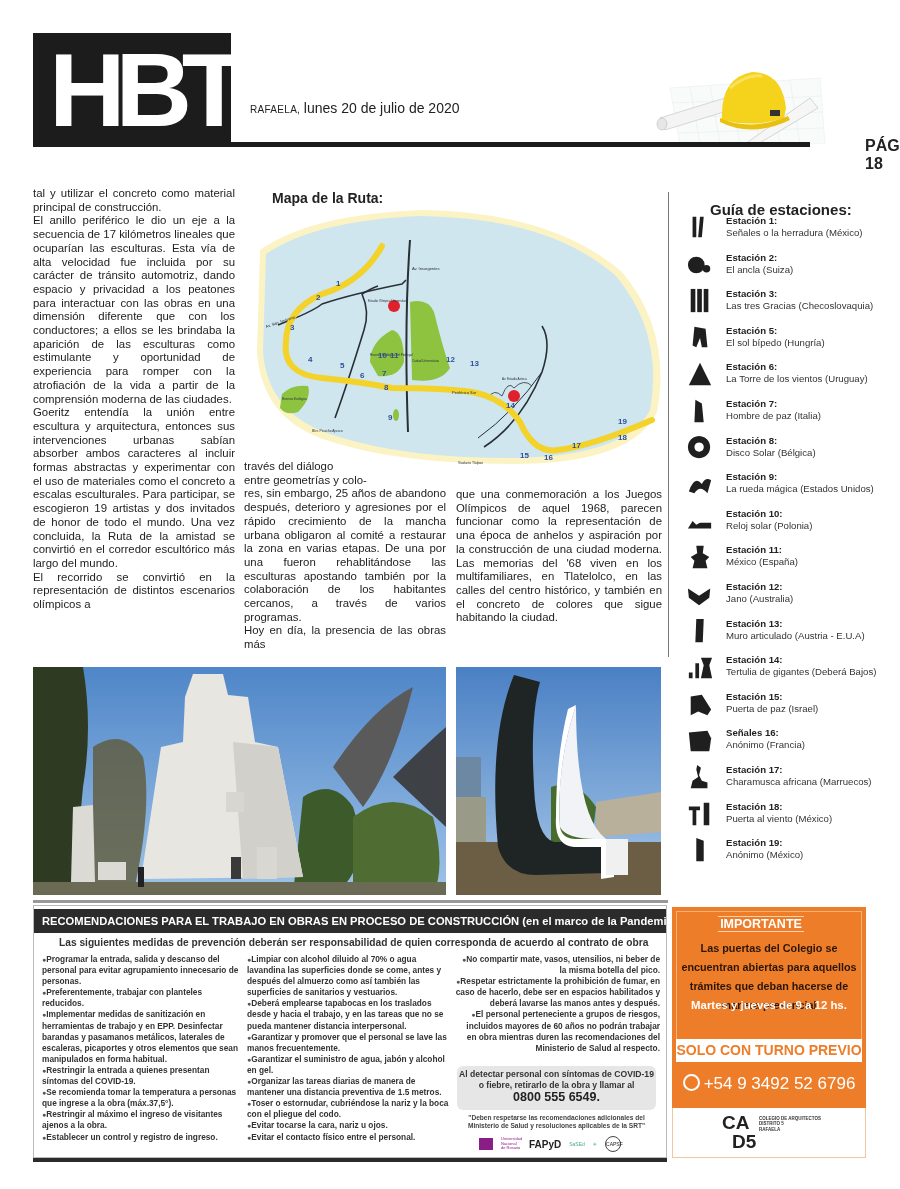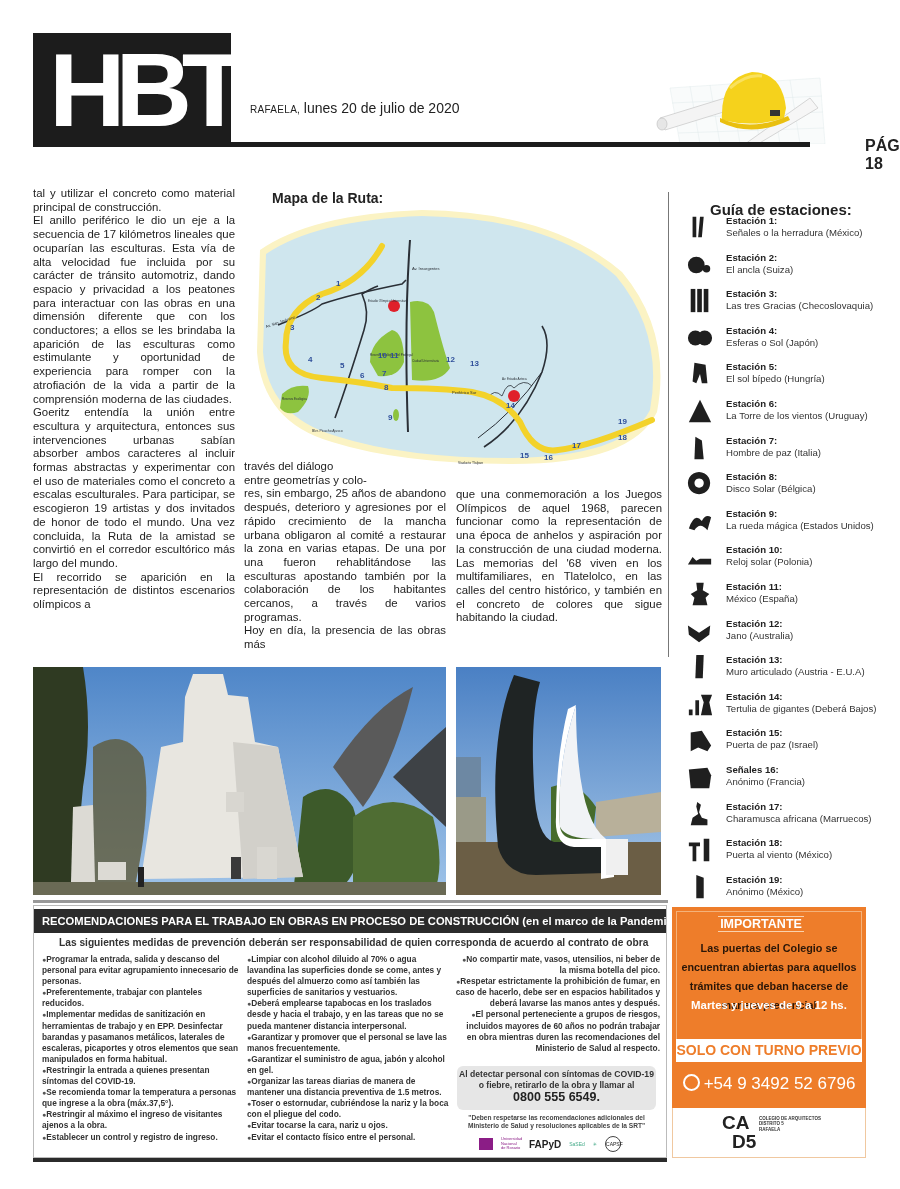--- a/index.html
+++ b/index.html
@@ -111,21 +111,21 @@
   <path d="M70 60 Q100 74 138 58 L140 62 Q102 80 70 64 Z" fill="#e9bf10"></path>
   <rect x="120" y="52" width="10" height="6" fill="#333"></rect>
 </svg>
 <div class="header-rule"></div>
 <div class="page-num">PÁG. 18</div>
 
 <div class="body-col col1">
   <p>tal y utilizar el concreto como material principal de construcción.</p>
   <p>El anillo periférico le dio un eje a la secuencia de 17 kilómetros lineales que ocuparían las esculturas. Esta vía de alta velocidad fue incluida por su carácter de tránsito automotriz, dando espacio y privacidad a los peatones para interactuar con las obras en una dimensión diferente que con los conductores; a ellos se les brindaba la aparición de las esculturas como estimulante y oportunidad de experiencia para romper con la atrofiación de la vida a partir de la comprensión moderna de las ciudades.</p>
   <p>Goeritz entendía la unión entre escultura y arquitectura, entonces sus intervenciones urbanas sabían absorber ambos caracteres al incluir formas abstractas y experimentar con el uso de materiales como el concreto a escalas esculturales. Para participar, se escogieron 19 artistas y dos invitados de honor de todo el mundo. Una vez concluida, la Ruta de la amistad se convirtió en el corredor escultórico más largo del mundo.</p>
-  <p>El recorrido se aparición en la representación de distintos escenarios olímpicos a</p>
+  <p>El recorrido se convirtió en la representación de distintos escenarios olímpicos a</p>
 </div>
 
 <div class="map-title">Mapa de la Ruta:</div>
 <svg class="map" viewBox="0 0 415 265">
   <path d="M8 48 Q60 12 170 8 Q300 10 370 70 Q420 130 405 210 Q380 262 260 262 Q150 262 80 240 Q10 220 5 150 Z" fill="#fbf3c4"></path>
   <path d="M14 52 Q64 18 170 14 Q298 16 364 74 Q412 132 398 208 Q374 255 258 256 Q152 256 84 234 Q16 214 11 150 Z" fill="#cfe6ee"></path>
 
   <path d="M118 160 Q118 140 140 128 Q152 130 152 160 Q146 176 126 174 Z" fill="#8dc33f"></path>
   <path d="M158 100 Q176 96 182 110 Q192 150 198 166 Q188 182 160 178 Z" fill="#8dc33f"></path>
   <path d="M30 192 Q40 182 56 184 Q60 196 46 210 Q34 214 28 206 Z" fill="#8dc33f"></path>
@@ -209,28 +209,20 @@
       <span class="nm">El ancla (Suiza)</span>
     </div>
     <div class="station">
       <svg class="ico" viewBox="0 0 28 28" fill="#1f1f1f">
         <rect x="4" y="1" width="5" height="25"></rect>
         <rect x="11" y="1" width="5" height="25"></rect>
         <rect x="18" y="1" width="5" height="25"></rect>
       </svg>
       <span class="lbl">Estación 3:</span>
       <span class="nm">Las tres Gracias (Checoslovaquia)</span>
-    </div>
-    <div class="station">
-      <svg class="ico" viewBox="0 0 28 28" fill="#1f1f1f">
-        <circle cx="9" cy="14" r="8"></circle>
-        <circle cx="19" cy="14" r="8"></circle>
-      </svg>
-      <span class="lbl">Estación 4:</span>
-      <span class="nm">Esferas o Sol (Japón)</span>
     </div>
     <div class="station">
       <svg class="ico" viewBox="0 0 28 28" fill="#1f1f1f">
         <path d="M8 2 L20 4 L22 24 L16 24 L14 14 L10 24 L6 22 Z"></path>
       </svg>
       <span class="lbl">Estación 5:</span>
       <span class="nm">El sol bípedo (Hungría)</span>
     </div>
     <div class="station">
       <svg class="ico" viewBox="0 0 28 28" fill="#1f1f1f">

